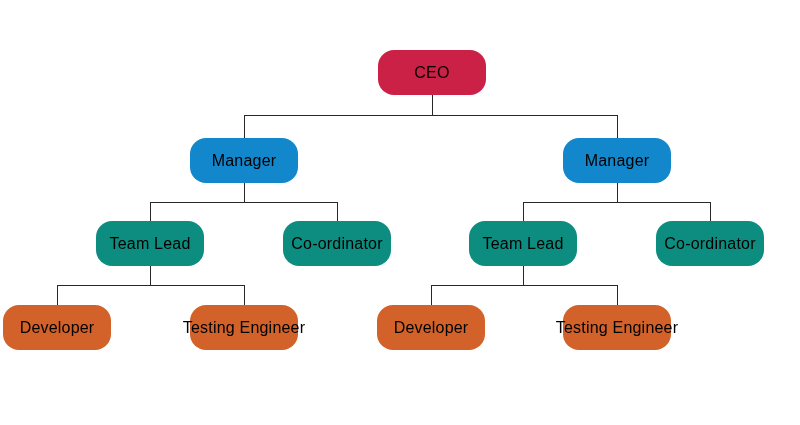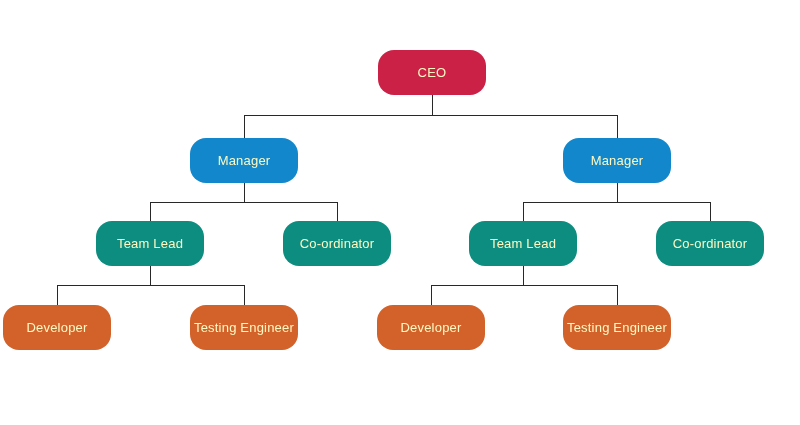--- a/index.html
+++ b/index.html
@@ -29,22 +29,22 @@
     width: 108px;
     height: 45px;
     border-radius: 16px;
     display: flex;
     align-items: center;
     justify-content: center;
     box-sizing: border-box;
     cursor: default;
   }
   .node-label {
-    color: #fef9c3;
-    font-size: 13px;
+    color: #000000;
+    font-size: 16px;
     line-height: 1;
     letter-spacing: 0.2px;
     white-space: nowrap;
   }
   
   .pos-ceo        { left: 378px; top: 50px; }
   .pos-m1         { left: 190px; top: 138px; }
   .pos-m2         { left: 563px; top: 138px; }
   .pos-tl1        { left:  96px; top: 221px; }
   .pos-co1        { left: 283px; top: 221px; }

